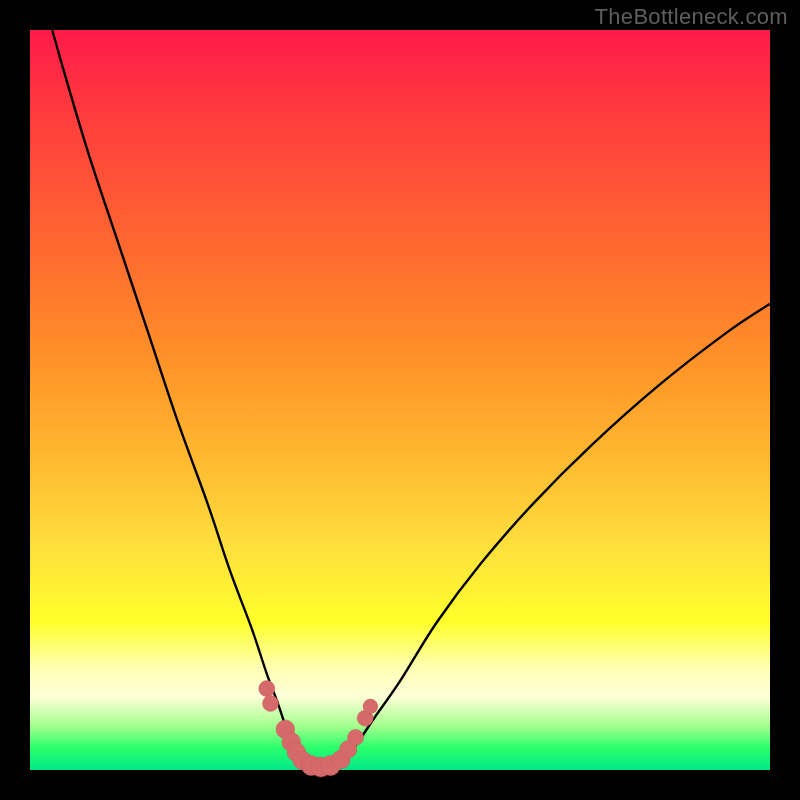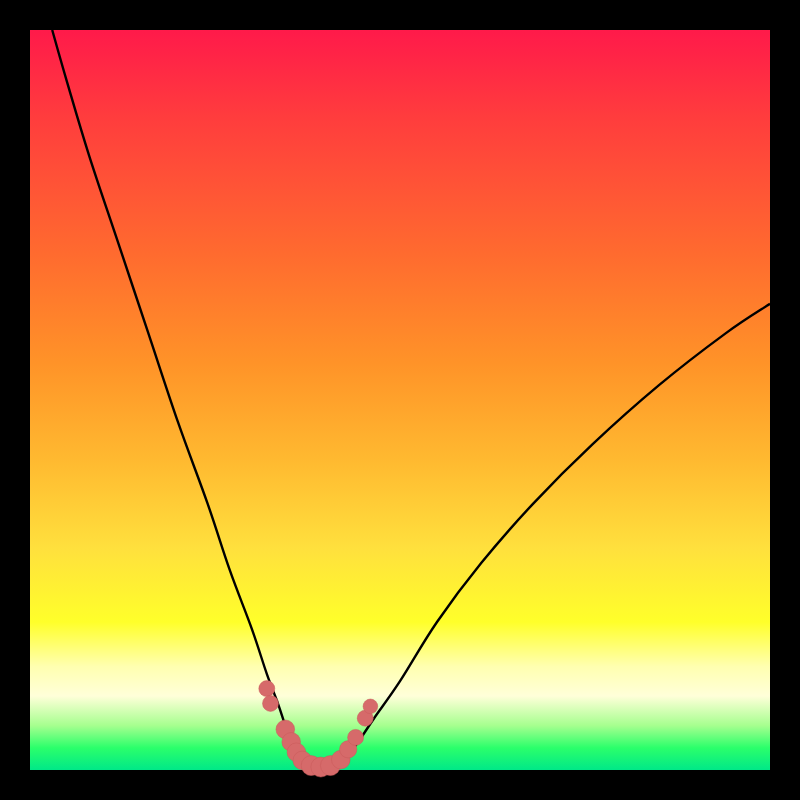--- a/index.html
+++ b/index.html
@@ -57,20 +57,21 @@
     width: 740px;
     height: 740px;
     overflow: visible;
   }
 </style>
 </head>
 <body>
 
 <div class="frame">
 
+  <div class="watermark">TheBottleneck.com</div>
 
   <div class="plot-area">
     <svg class="curves" viewBox="0 0 740 740">
       <path id="left-curve-path" fill="none" stroke-width="2.4" d="M 22.2 0 C 24.864 9.323999999999991, 30.34 29.155999999999942, 37 51.799999999999955 C 43.66 74.44399999999996, 49.876000000000005 96.49600000000005, 59.2 125.80000000000007 C 68.524 155.10400000000007, 78.14399999999999 182.63200000000003, 88.8 214.60000000000002 C 99.456 246.568, 107.744 271.432, 118.4 303.40000000000003 C 129.056 335.36800000000005, 137.344 361.5640000000001, 148 392.20000000000005 C 158.656 422.836, 168.27599999999998 446.96000000000004, 177.6 473.6 C 186.924 500.24, 191.80800000000002 517.556, 199.8 540.2 C 207.792 562.844, 215.34 580.752, 222 599.4 C 228.66 618.048, 232.138 630.4799999999999, 236.8 643.8 C 241.46200000000002 657.12, 244.57000000000002 664.076, 247.9 673.4 C 251.23 682.7239999999999, 252.9024 688.94, 255.29999999999998 695.6 C 257.69759999999997 702.26, 259.222 705.7379999999999, 261.21999999999997 710.4 C 263.21799999999996 715.062, 264.66839999999996 718.17, 266.4 721.5 C 268.1316 724.83, 269.508 726.9019999999999, 270.84 728.9 C 272.17199999999997 730.898, 273.2672 731.934, 273.8 732.6" stroke="#000000"></path>
       <path id="valley-path" fill="none" stroke-width="2.4" d="M 273.8 732.6 C 275.132 733.266, 278.536 735.3675999999999, 281.2 736.3 C 283.864 737.2324, 285.93600000000004 737.5136, 288.6 737.78 C 291.264 738.0464, 293.336 738.0464, 296 737.78 C 298.664 737.5136, 300.736 737.2324, 303.4 736.3 C 306.06399999999996 735.3675999999999, 309.468 733.266, 310.8 732.6" stroke="#000000"></path>
       <path id="right-curve-path" fill="none" stroke-width="2.4" d="M 310.8 732.6 C 312.132 731.268, 314.87 729.196, 318.2 725.2 C 321.53 721.2040000000001, 324.63800000000003 717.06, 329.3 710.4 C 333.962 703.74, 336.774 698.856, 344.1 688.2 C 351.42600000000004 677.5440000000001, 358.678 668.5160000000001, 370 651.2 C 381.322 633.884, 392.34800000000007 613.312, 407.00000000000006 592 C 421.65200000000004 570.688, 434.084 554.112, 451.4 532.8 C 468.71599999999995 511.48799999999994, 483.22 494.91200000000003, 503.20000000000005 473.6 C 523.1800000000001 452.288, 539.756 435.712, 562.4 414.4 C 585.044 393.08799999999997, 605.024 375.17999999999995, 629 355.2 C 652.976 335.22, 675.6199999999999 318.052, 695.5999999999999 303.40000000000003 C 715.5799999999999 288.74800000000005, 732.008 279.12800000000004, 740 273.8" stroke="#000000"></path>
       <g id="markers-group">
           <circle cx="236.8" cy="658.6" r="7.992000000000001" fill="#d66a6a" stroke="#c95a5a" stroke-width="0.5"></circle>
           <circle cx="240.5" cy="673.4" r="7.992000000000001" fill="#d66a6a" stroke="#c95a5a" stroke-width="0.5"></circle>
           <circle cx="255.29999999999998" cy="699.3" r="9.324" fill="#d66a6a" stroke="#c95a5a" stroke-width="0.5"></circle>

